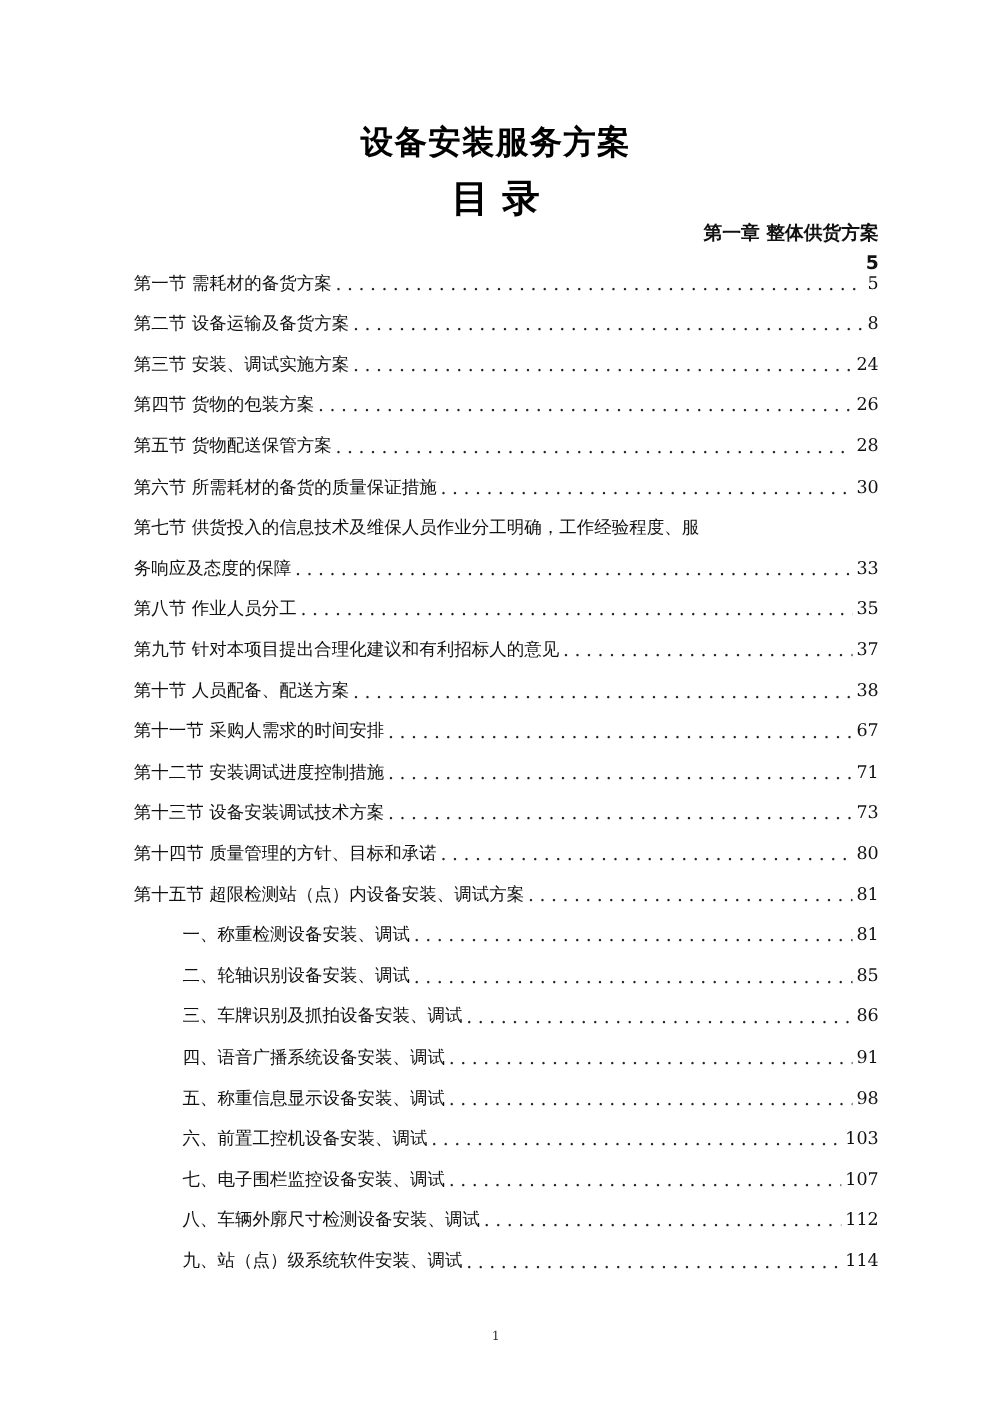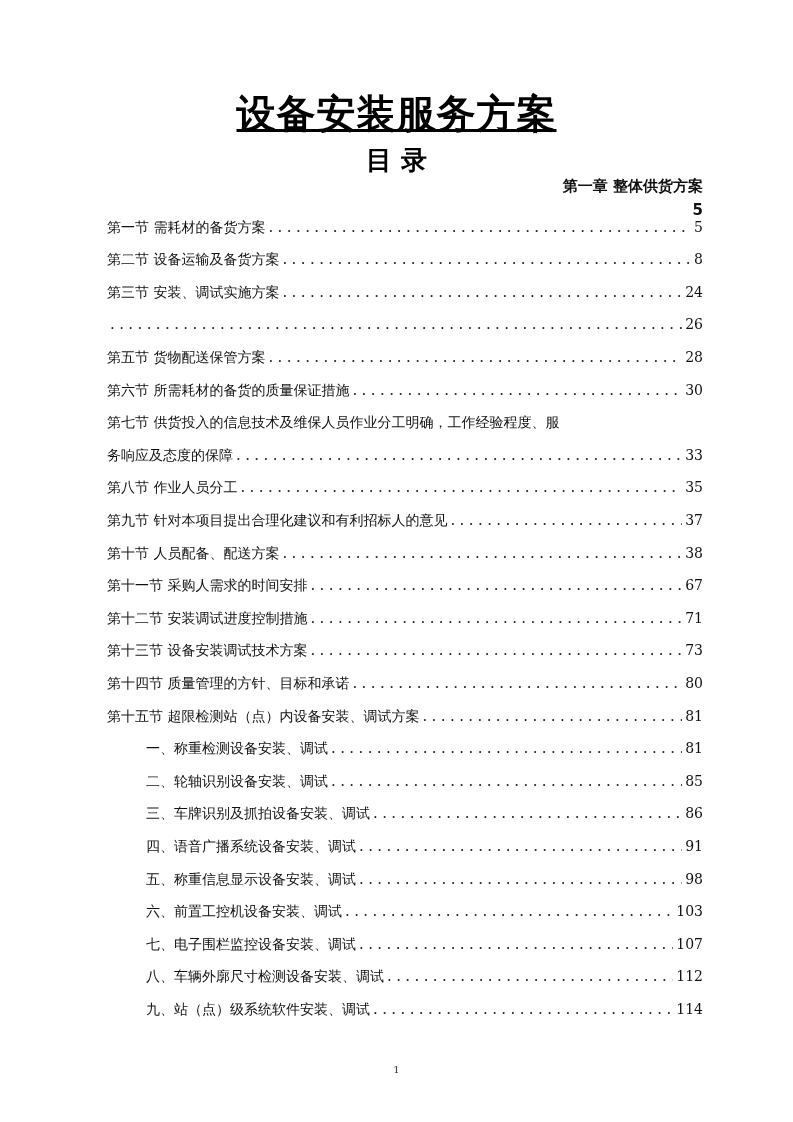--- a/index.html
+++ b/index.html
@@ -1,23 +1,23 @@
 <!DOCTYPE html>
 <html><head>
 <meta charset="utf-8">
 <style>
   html, body { margin: 0; padding: 0; background: #ffffff; }
   body { width: 793px; height: 1122px; position: relative; overflow: hidden;
          font-family: "DejaVu Serif", "Liberation Serif", serif; color: #111; }
   .title { position: absolute; left: 0; width: 793px; top: 92px; text-align: center;
            font-family: "DejaVu Sans", "Liberation Sans", sans-serif; font-weight: bold;
-           font-size: 39px; line-height: 44px; letter-spacing: 1px; color: #000; text-decoration: underline; }
+           font-size: 26px; line-height: 44px; letter-spacing: 1px; color: #000; }
   .subtitle { position: absolute; left: 0; width: 793px; top: 140px; text-align: center;
               font-family: "DejaVu Sans", "Liberation Sans", sans-serif; font-weight: bold;
-              font-size: 26px; line-height: 40px; color: #000; }
+              font-size: 30px; line-height: 40px; color: #000; }
   .toc { position: absolute; left: 0; top: 174px; width: 793px; margin: 0; padding: 0; list-style: none; }
   .toc-row { position: absolute; right: 90px; height: 32px; display: flex; align-items: flex-end;
              font-size: 14px; line-height: 24px; white-space: nowrap; }
   .toc-row .label { flex: 0 0 auto; }
   .toc-row .dots { flex: 1 1 auto; overflow: hidden; margin: 0 3px; letter-spacing: 4.4px;
                    color: #222; font-size: 15px; }
   .toc-row .dots::before { content: "........................................................................................................................"; }
   .toc-row .page { flex: 0 0 auto; text-align: right; }
   .toc-row.chapter { font-family: "DejaVu Sans", "Liberation Sans", sans-serif; font-weight: bold; font-size: 15px; flex-direction: column; }
   .toc-row.chapter .dots { font-weight: bold; }
@@ -46,20 +46,21 @@
     <span class="label">第二节  设备运输及备货方案</span>
     <span class="dots"></span>
     <span class="page">8</span>
   </div>
   <div class="toc-row" style="left:107px;top:97.8px">
     <span class="label">第三节  安装、调试实施方案</span>
     <span class="dots"></span>
     <span class="page">24</span>
   </div>
   <div class="toc-row" style="left:107px;top:130.4px">
+    <span class="label">第四节  货物的包装方案</span>
     <span class="dots"></span>
     <span class="page">26</span>
   </div>
   <div class="toc-row" style="left:107px;top:163px">
     <span class="label">第五节  货物配送保管方案</span>
     <span class="dots"></span>
     <span class="page">28</span>
   </div>
   <div class="toc-row" style="left:107px;top:195.6px">
     <span class="label">第六节  所需耗材的备货的质量保证措施</span>

